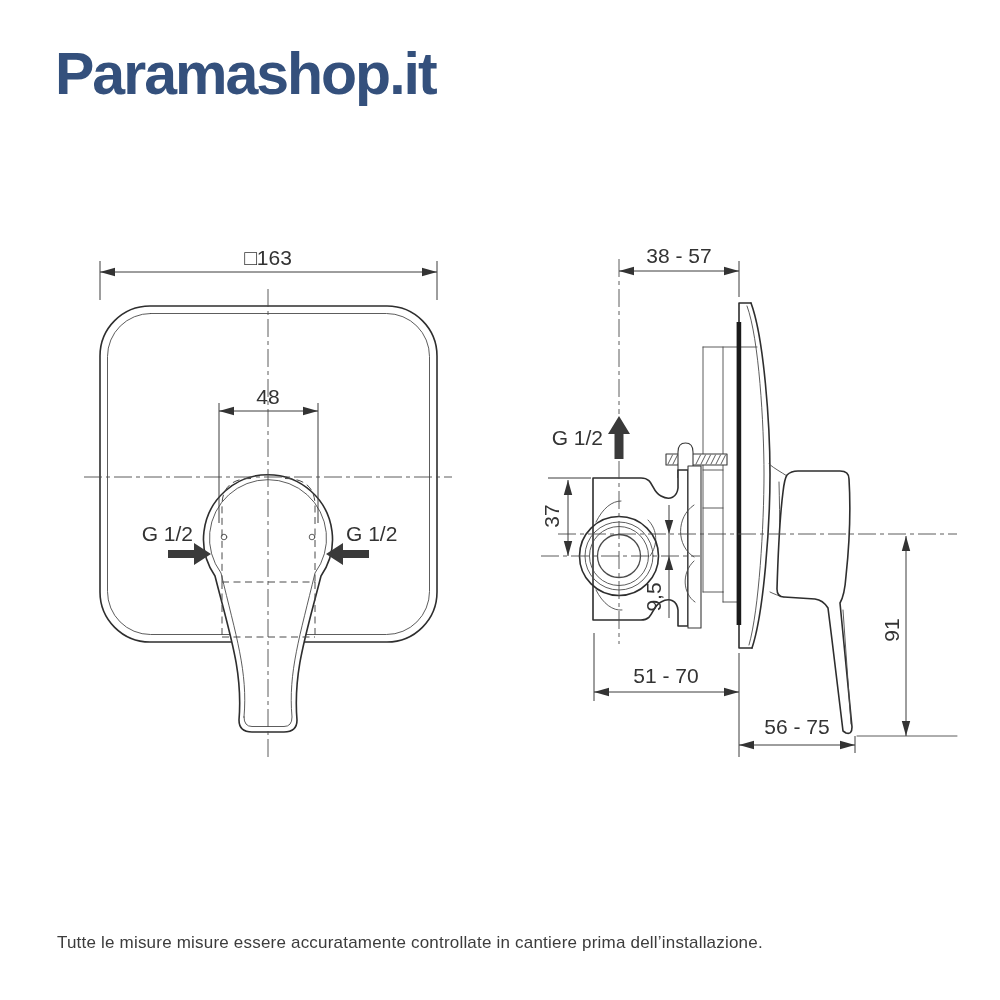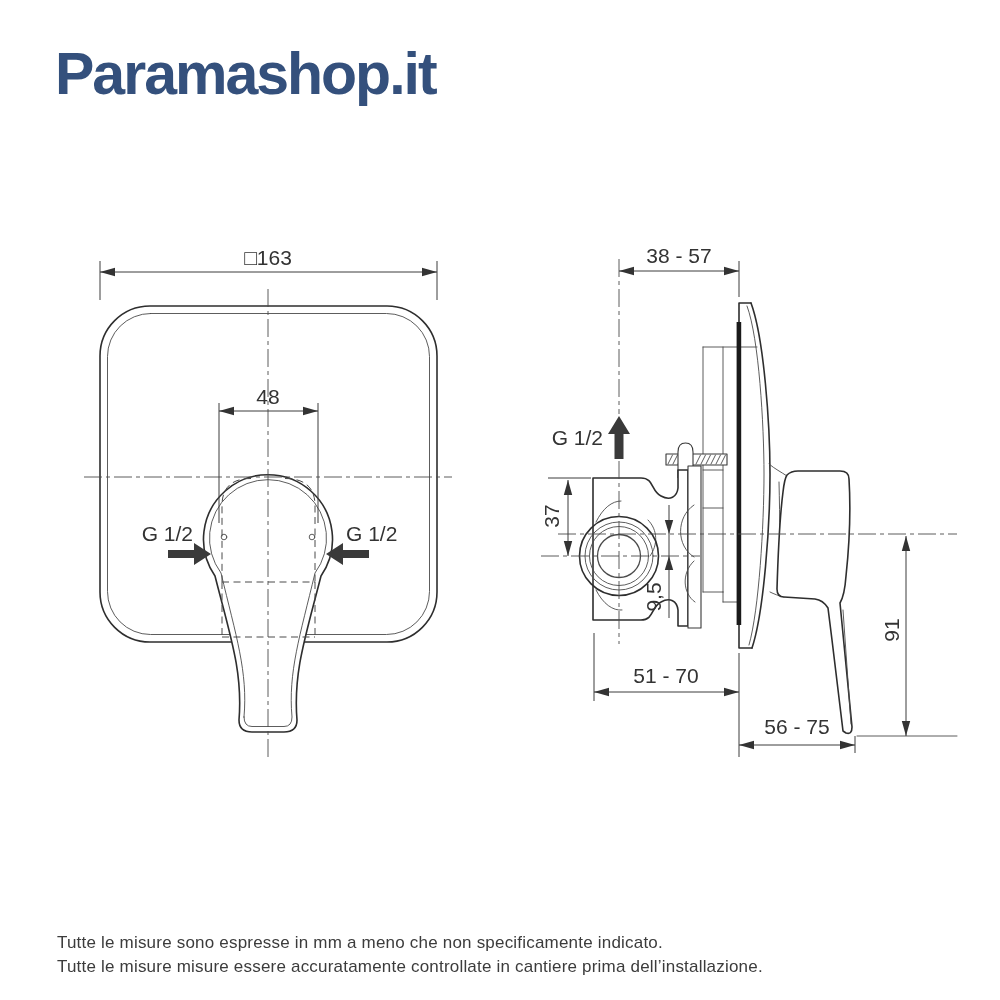--- a/index.html
+++ b/index.html
@@ -162,17 +162,16 @@
         <path class="t" d="M857,736 H957"></path>
         <path class="dim" d="M906,536 V736"></path>
         <polygon class="ah" points="906,536 901.8,551 910.2,551"></polygon>
         <polygon class="ah" points="906,736 901.8,721 910.2,721"></polygon>
         <text class="dimtxt" transform="translate(899,630) rotate(-90)" text-anchor="middle">91</text>
       </g>
     </g>
   </svg>
 
   <div class="footer">
-    <div>Tutte le misure sono espresse in mm a meno che non specificamente indicato.</div>
     <div>Tutte le misure misure essere accuratamente controllate in cantiere prima dell’installazione.</div>
   </div>
 
 </div>
 
 </body></html>

